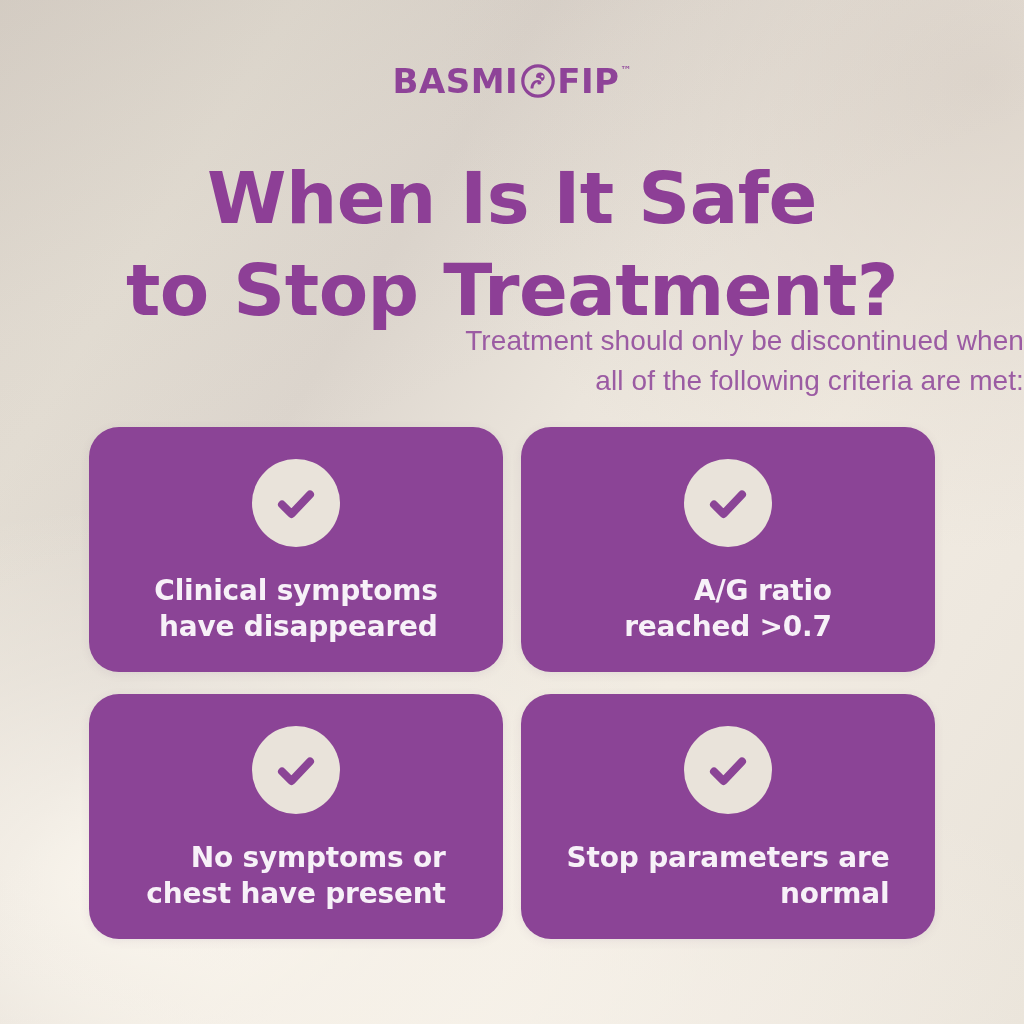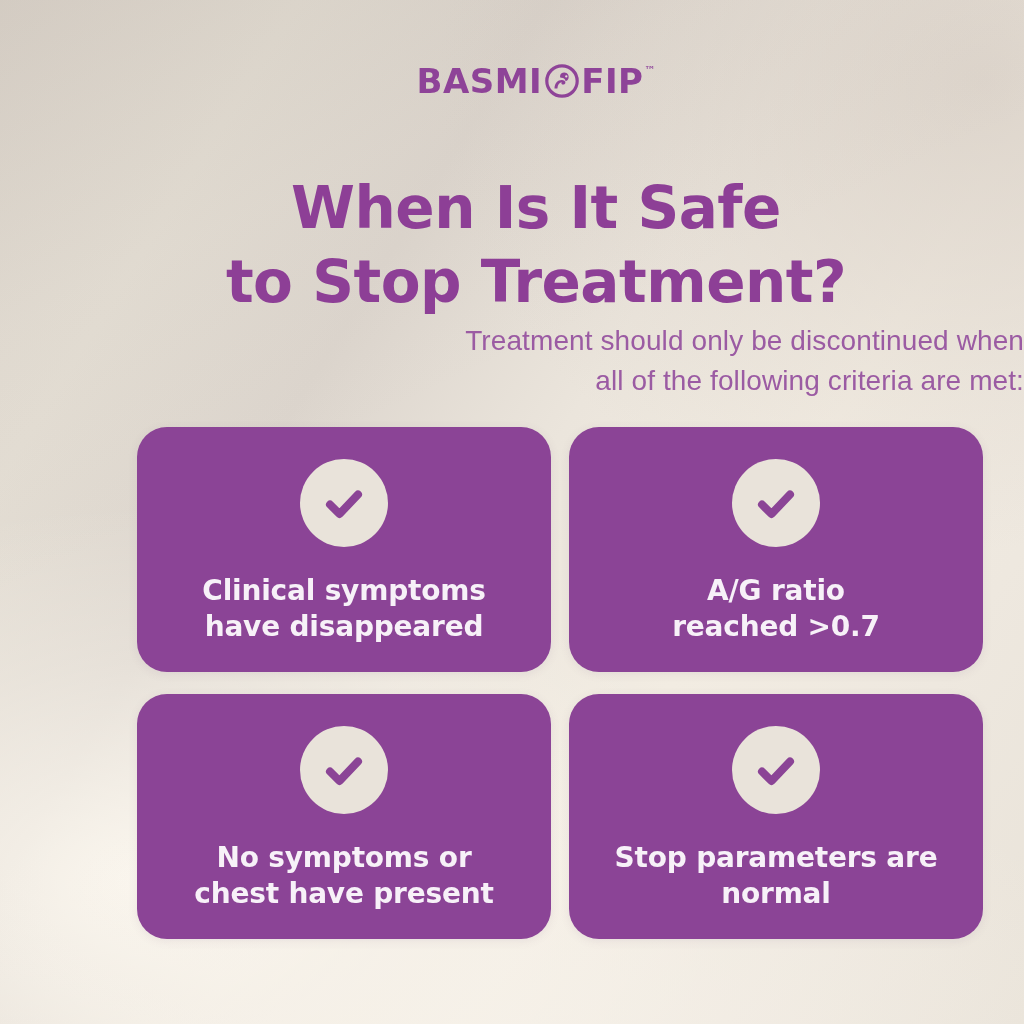--- a/index.html
+++ b/index.html
@@ -14,21 +14,20 @@
     background: #e3ddd4;
   }
 
   #poster {
     position: relative;
     width: 1024px;
     height: 1024px;
     box-sizing: border-box;
     background: #000000;
     overflow: hidden;
-    padding-left: 48px;
   }
 
   
   .bg-layer {
     position: absolute;
     inset: 0;
     pointer-events: none;
   }
   .bg-base {
     background: linear-gradient(122deg,
@@ -109,28 +108,28 @@
     color: #9a5aa2;
     align-self: flex-start;
     margin-top: 2px;
     margin-left: 1px;
     line-height: 1;
   }
 
   
   .headline {
     position: absolute;
-    top: 132px;
+    top: 104px;
     left: 0;
     right: 0;
     text-align: center;
     color: #8d3f96;
     font-family: "DejaVu Sans", sans-serif;
     font-weight: bold;
-    font-size: 58px;
+    font-size: 72px;
     line-height: 1.28;
     letter-spacing: -0.5px;
   }
   .headline .hl-line { display: block; }
 
   
   .subtitle {
     position: absolute;
     top: 293px;
     left: 0;
@@ -175,21 +174,21 @@
     background: #e9e3da;
     display: flex;
     align-items: center;
     justify-content: center;
     flex: none;
   }
   .check-badge svg { display: block; }
   .card-text {
     margin-top: 26px;
     padding: 0 22px;
-    text-align: center;
+    text-align: right;
     color: #f7f1f8;
     font-family: "DejaVu Sans", sans-serif;
     font-weight: bold;
     font-size: 28px;
     line-height: 1.3;
     letter-spacing: -0.2px;
   }
   .card-text .ct-line { display: block; }
 </style>
 </head>

